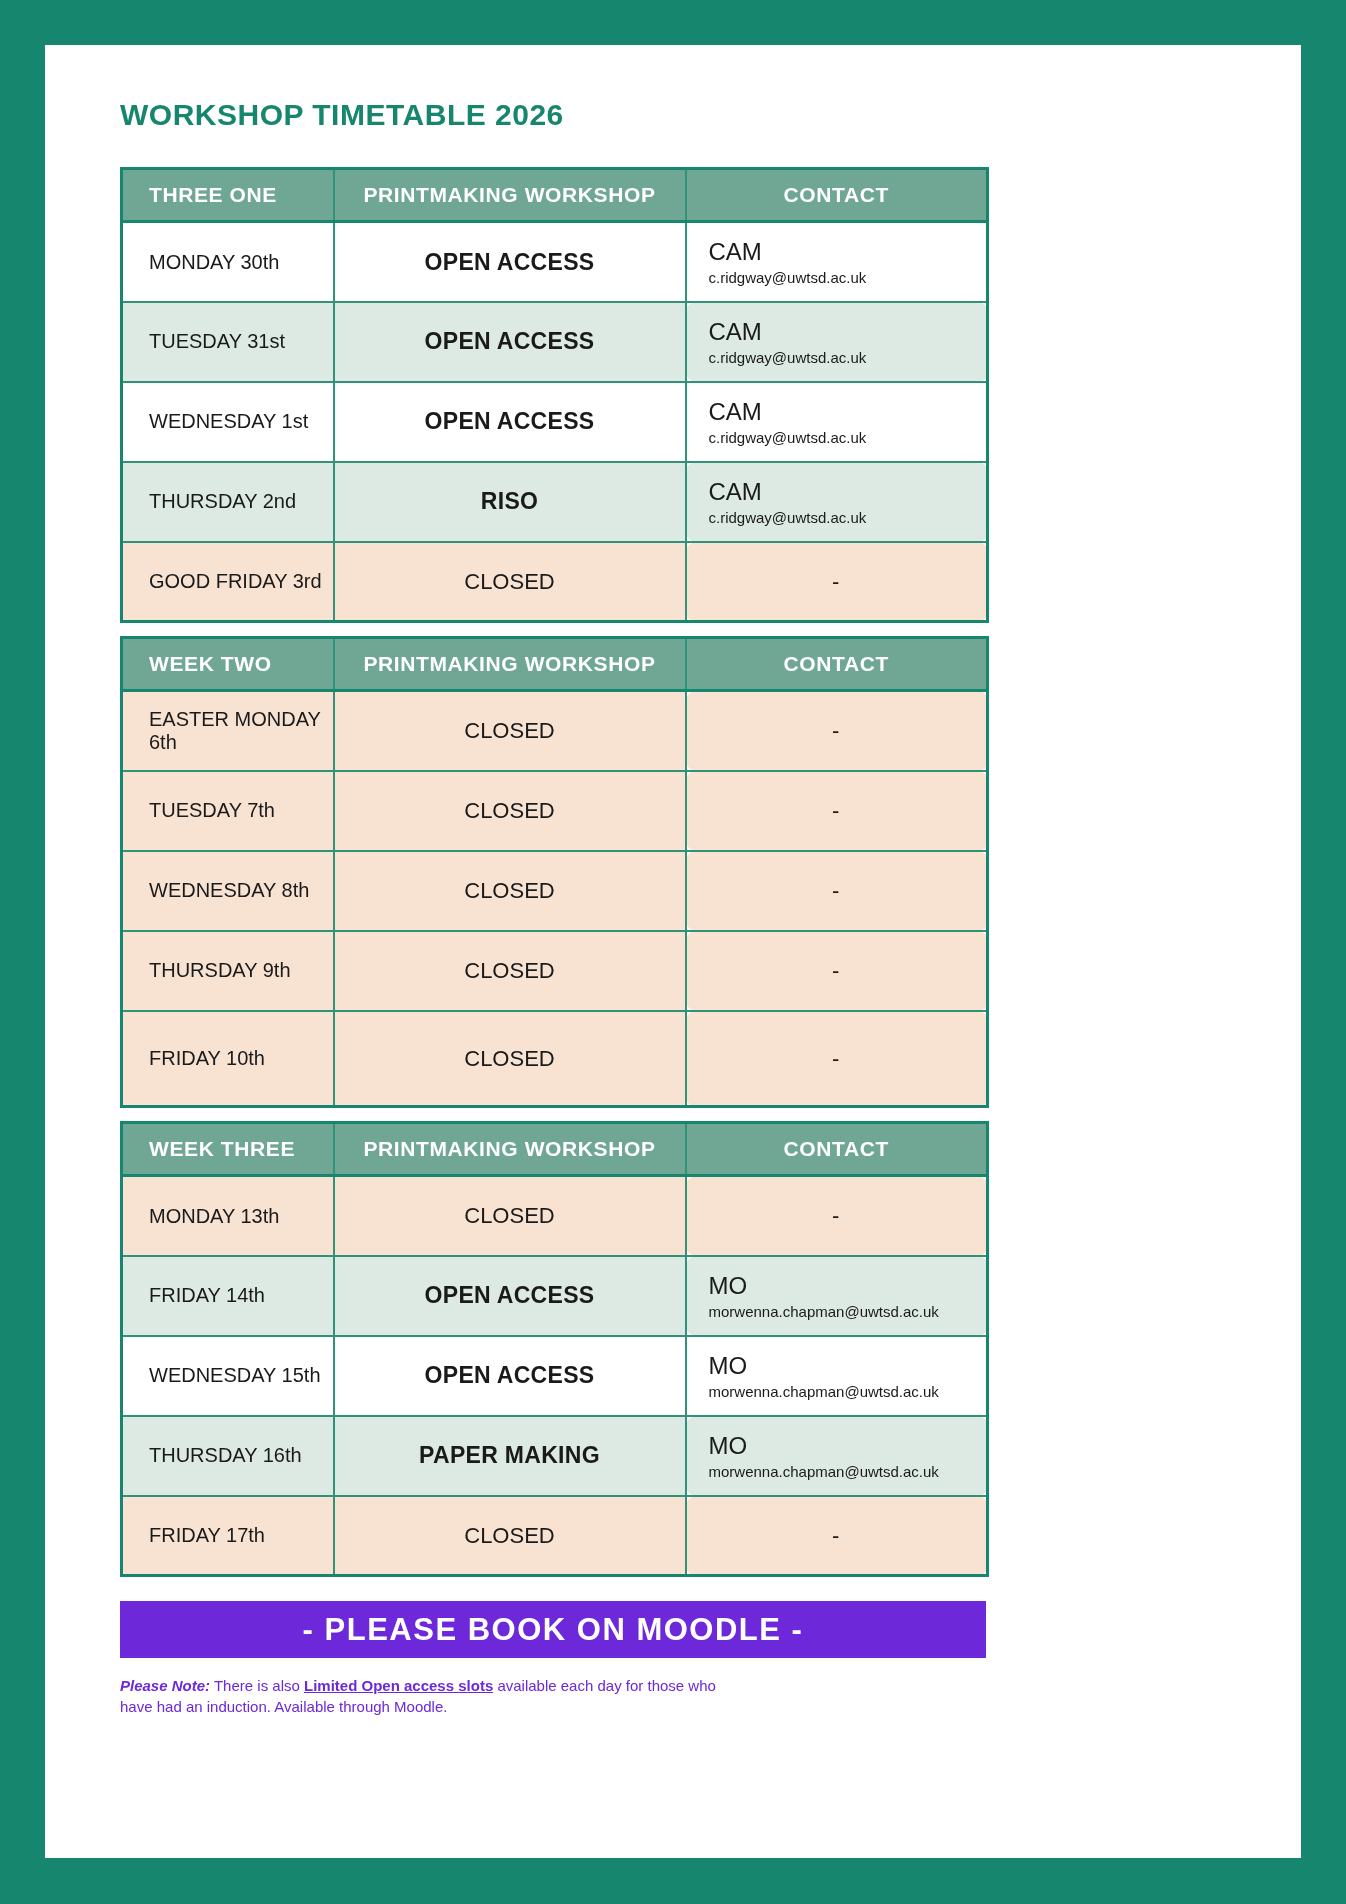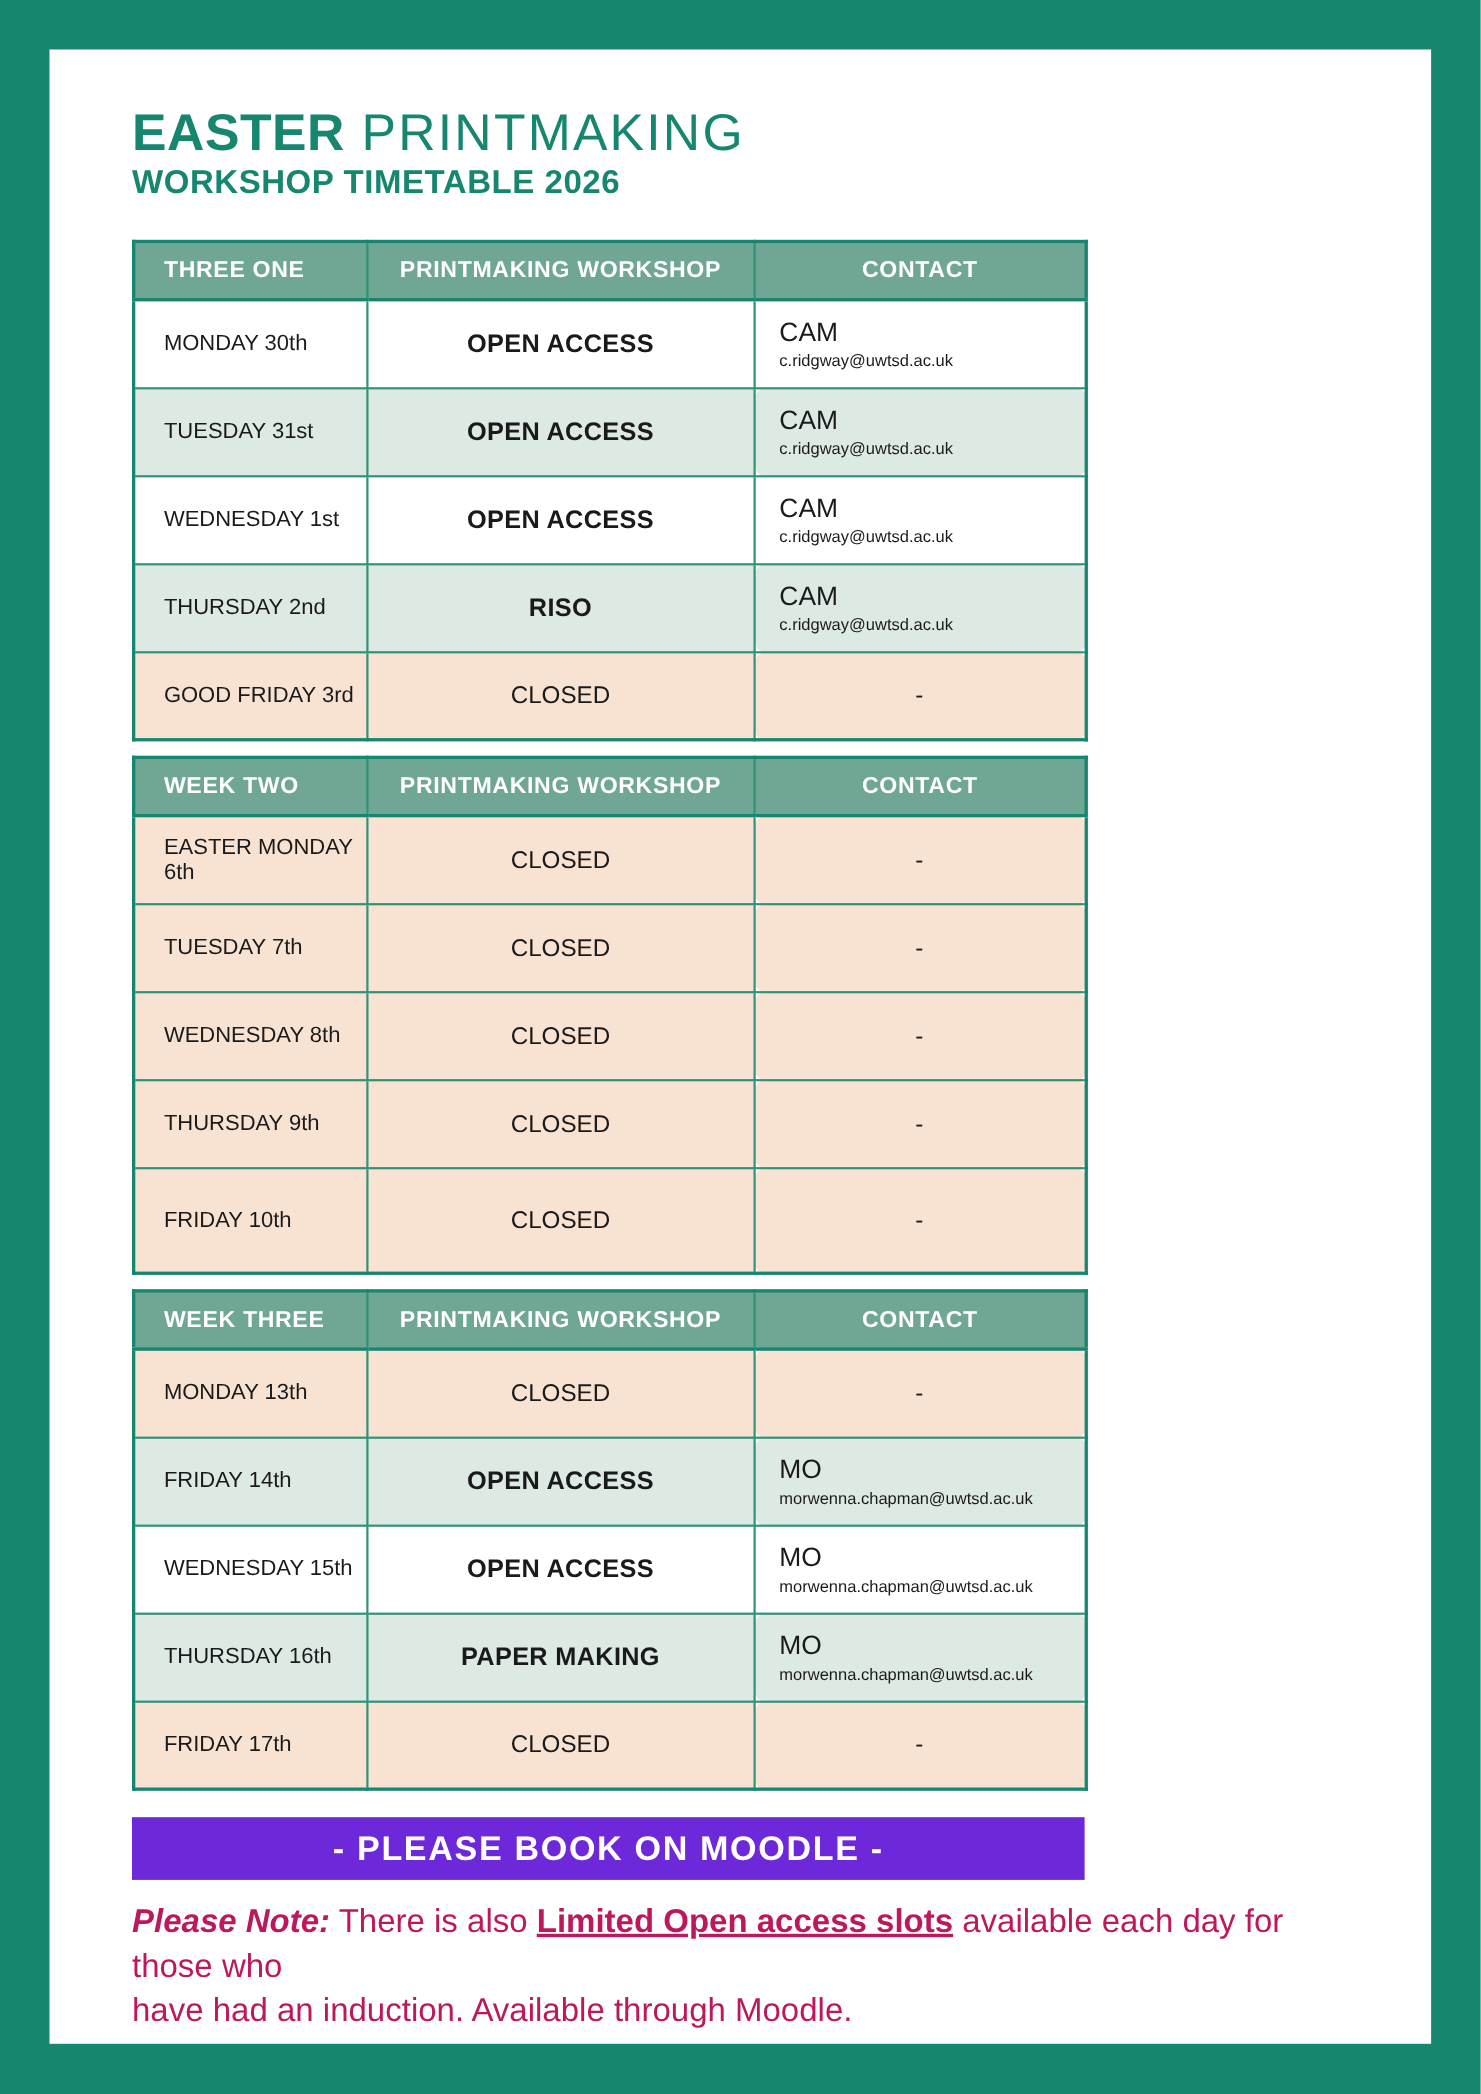--- a/index.html
+++ b/index.html
@@ -63,35 +63,32 @@
   .banner {
     width: 866px; height: 57px; margin-top: 24px;
     background: #6d28d9; color: #ffffff;
     display: flex; align-items: center; justify-content: center;
     font-size: 31px; font-weight: 800; letter-spacing: 1.5px;
   }
 
   
   .note {
     margin-top: 18px; width: 1120px;
-    color: #be185d; font-size: 30px; line-height: 1.35;
+    color: #6d28d9; font-size: 15px; line-height: 1.35;
   }
   .note .lbl { font-weight: bold; font-style: italic; }
   .note .lnk { font-weight: bold; text-decoration: underline; }
 </style>
 </head>
 <body>
 
 <div class="page">
   <div class="content">
 
     <div class="title">
-      <div class="l1">
-        <span class="b">EASTER</span><span class="r"> PRINTMAKING</span>
-      </div>
       <div class="l2">WORKSHOP TIMETABLE 2026</div>
     </div>
 
     <table class="tt">
       <colgroup>
           <col class="c1">
           <col class="c2">
           <col class="c3">
         </colgroup>
       <thead>

